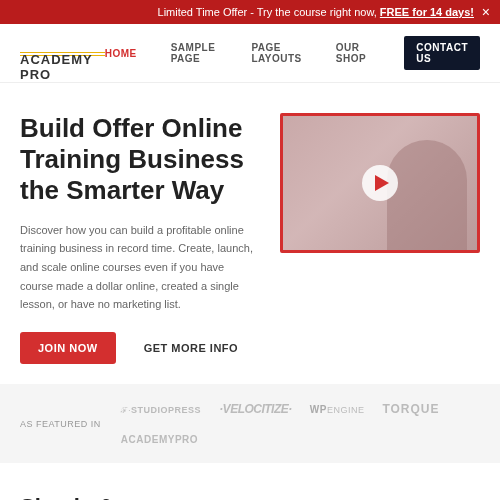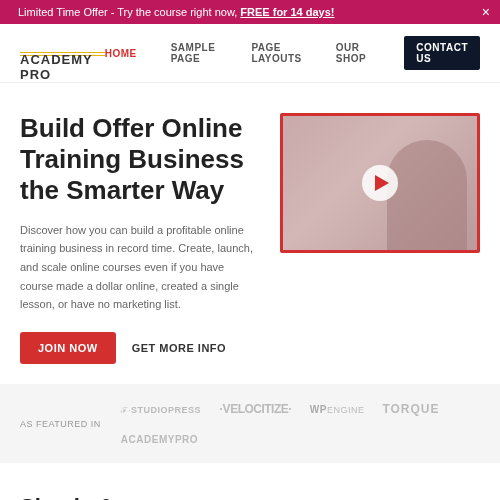--- a/index.html
+++ b/index.html
@@ -1,23 +1,23 @@
 <!DOCTYPE html>
 <html><head>
   <meta charset="utf-8">
   <style>
     * { box-sizing: border-box; margin: 0; padding: 0; }
     body { font-family: 'Helvetica Neue', Arial, sans-serif; font-size: 14px; color: #333; background: #fff; width: 500px; min-height: 500px; overflow-x: hidden; }
 
     
     .top-banner {
-      background: #be185d;
-      color: #fff;
-      text-align: left;
-      padding: 6px 18px;
+      background: #b91c1c;
+      color: #fff;
+      text-align: right;
+      padding: 6px 26px;
       font-size: 11px;
       position: relative;
     }
     .top-banner a { color: #fff; text-decoration: underline; font-weight: bold; }
     .top-banner .close-btn {
       position: absolute;
       right: 10px;
       top: 50%;
       transform: translateY(-50%);
       cursor: pointer;
@@ -84,21 +84,21 @@
     }
     .hero-text p {
       font-size: 11px;
       color: #666;
       line-height: 1.7;
       margin-bottom: 18px;
     }
     .hero-buttons {
       display: flex;
       align-items: center;
-      gap: 16px;
+      gap: 28px;
     }
     .btn-primary {
       background: #d32f2f;
       color: #fff;
       padding: 10px 18px;
       font-size: 11px;
       font-weight: 700;
       text-transform: uppercase;
       letter-spacing: 0.5px;
       border-radius: 3px;
@@ -196,21 +196,21 @@
     .featured-logo {
       font-size: 10px;
       font-weight: 700;
       color: #bbb;
       letter-spacing: 0.5px;
       text-transform: uppercase;
       white-space: nowrap;
     }
     .featured-logo .logo-prefix { font-weight: 400; font-size: 8px; }
     .featured-logo.studiopress { font-size: 9px; }
-    .featured-logo.velocitize { font-size: 12px; letter-spacing: -0.5px; }
+    .featured-logo.velocitize { font-style: italic; font-size: 12px; letter-spacing: -0.5px; }
     .featured-logo.wpengine { font-size: 9px; }
     .featured-logo.torque { font-size: 12px; letter-spacing: 1px; }
     .featured-logo.academypro { font-size: 10px; }
 
     
     .bottom-section {
       display: flex;
       padding: 30px 20px;
       gap: 30px;
     }

